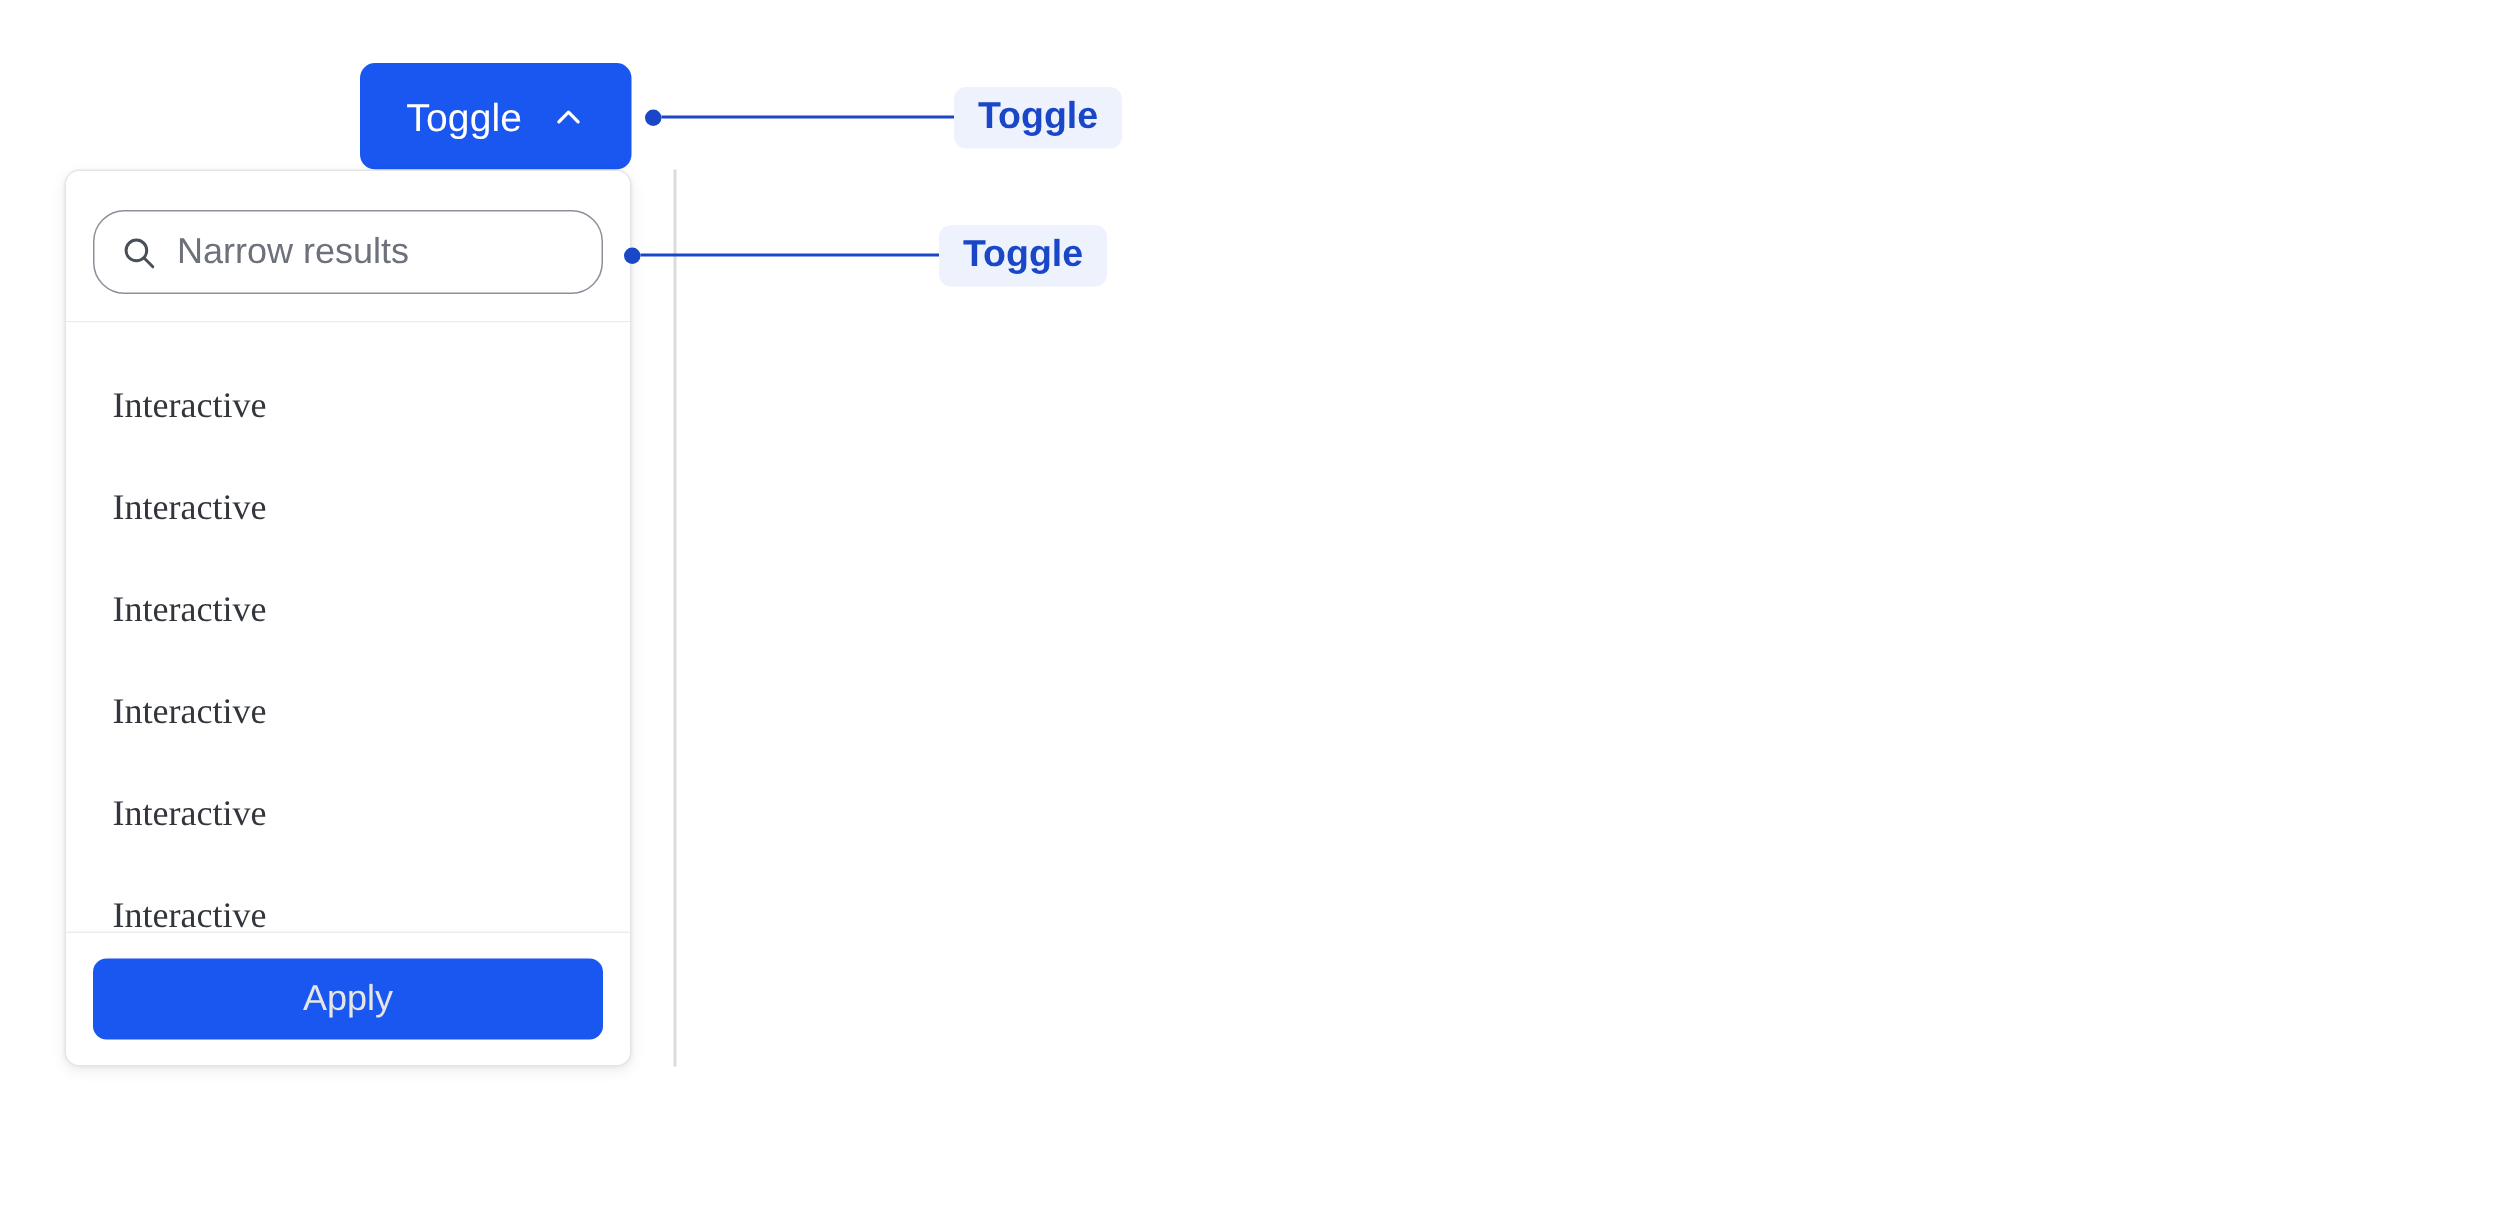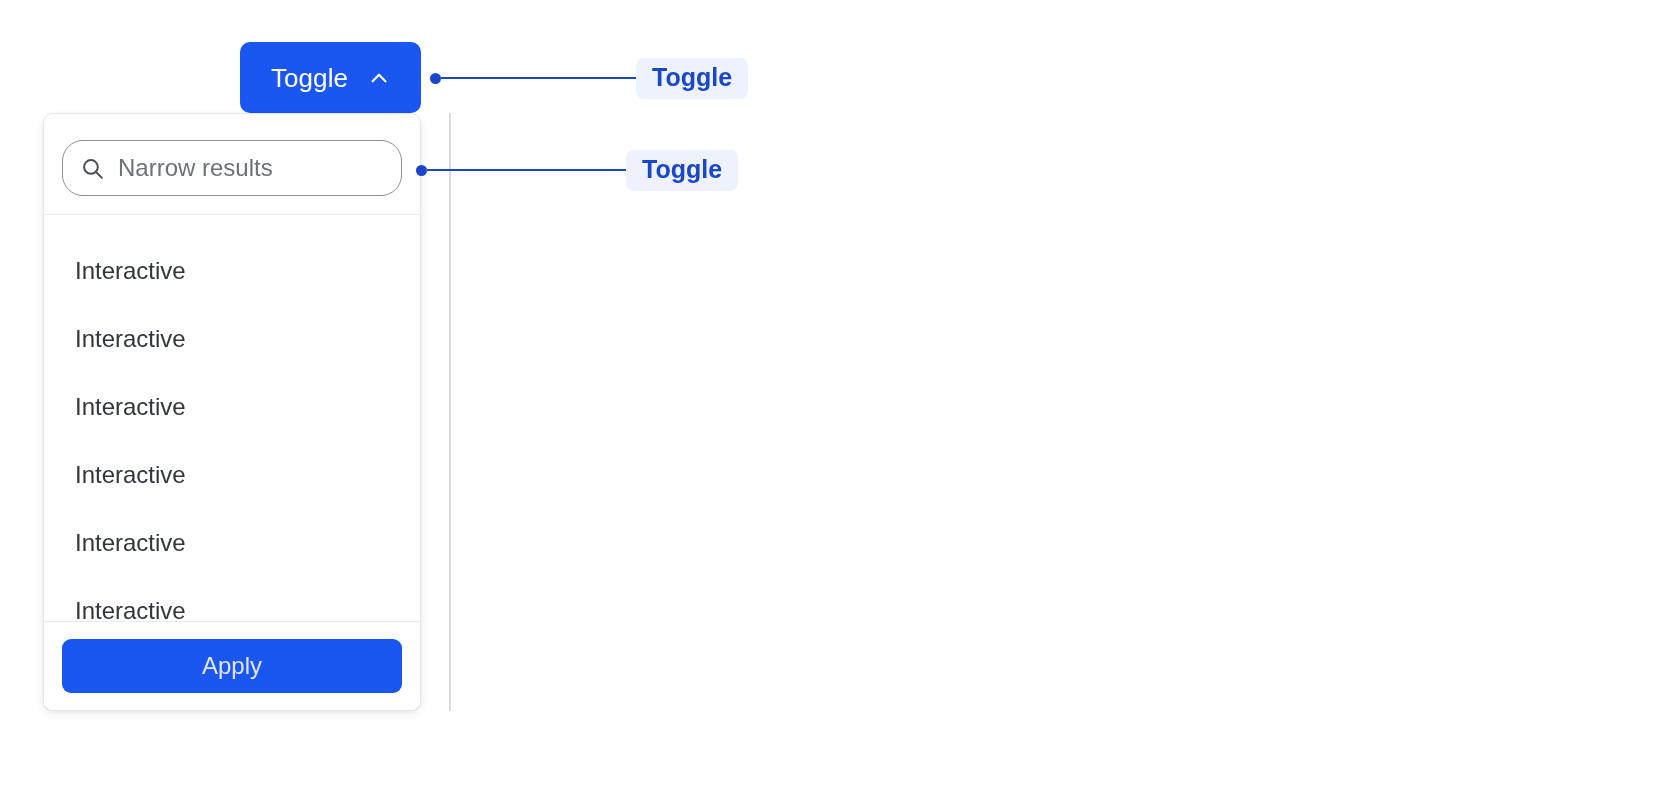--- a/index.html
+++ b/index.html
@@ -111,20 +111,21 @@
   .list-item {
     height: 68px;
     display: flex;
     align-items: center;
     padding: 0 0 0 31px;
     font-size: 24px;
     color: #32353B;
     cursor: pointer;
     background: transparent;
     line-height: 1;
+    font-family: Liberation Serif, serif;
   }
 
   
   .panel-footer {
     flex: none;
     height: 89px;
     border-top: 1px solid #EBECEE;
     padding: 17px 18px 18px 18px;
     background: #ffffff;
   }

